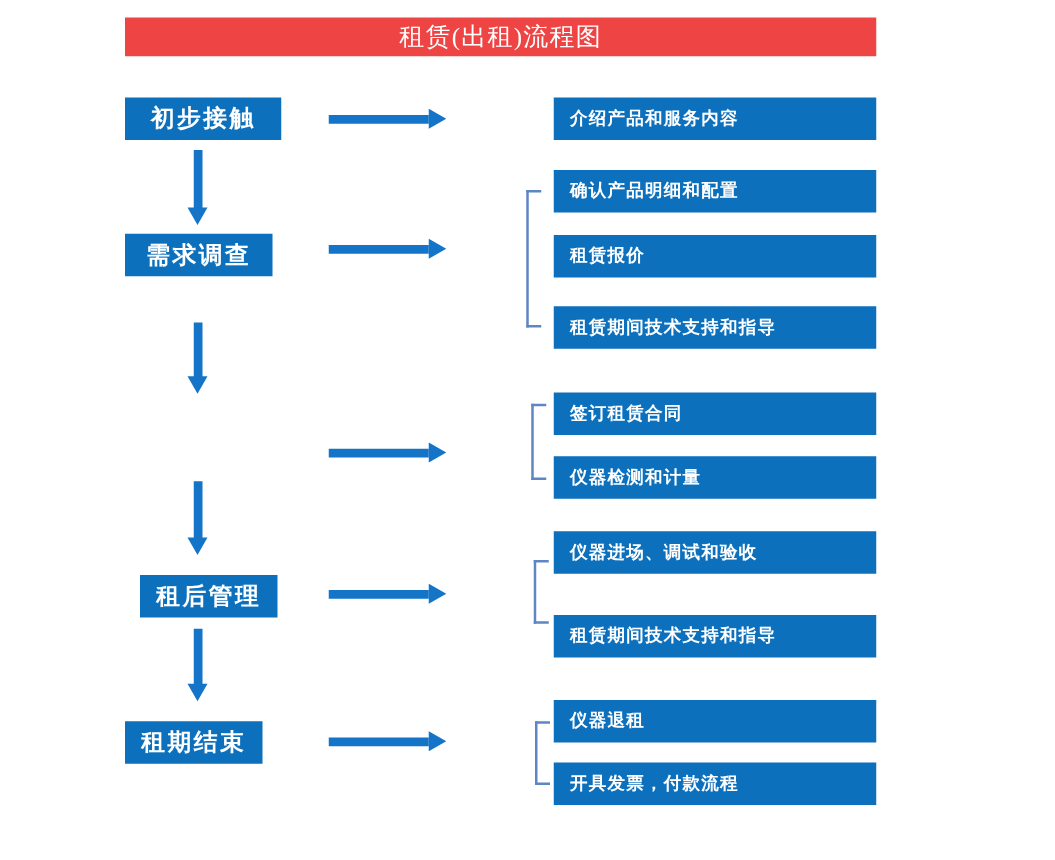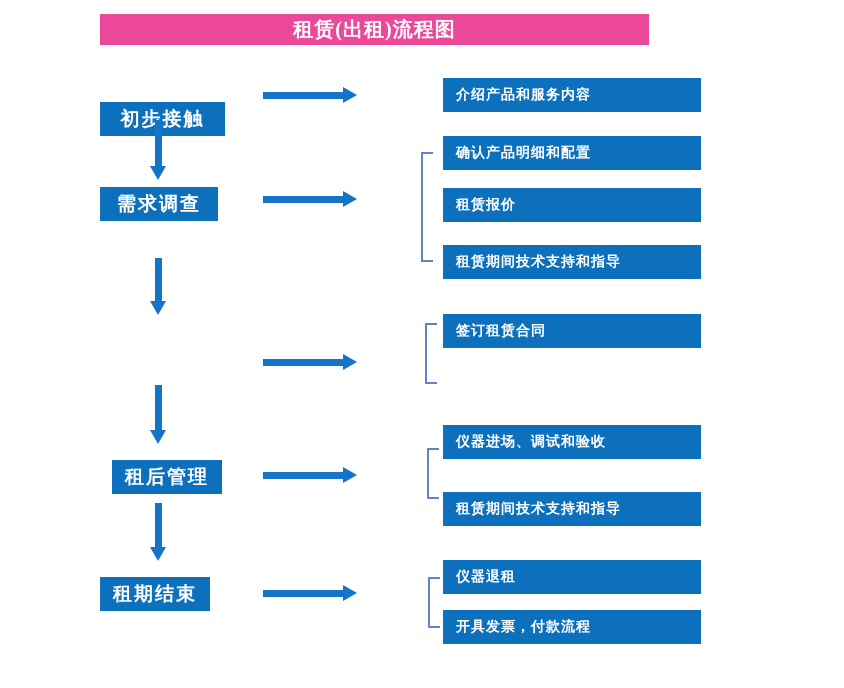--- a/index.html
+++ b/index.html
@@ -6,25 +6,25 @@
   .canvas {
     position: relative;
     width: 844px;
     height: 688px;
     background: #ffffff;
     overflow: hidden;
     font-family: "Liberation Serif", "DejaVu Serif", serif;
   }
   .title-bar {
     position: absolute;
-    left: 100px; top: 14px; width: 549px; height: 31px;
-    background: #ec4899;
+    left: 100px; top: 14px; width: 601px; height: 31px;
+    background: #ef4444;
     color: #ffffff;
     font-size: 20px;
-    font-weight: bold;
+    font-weight: normal;
     letter-spacing: 1px;
     display: flex; align-items: center; justify-content: center;
   }
   .step-box {
     position: absolute;
     height: 34px;
     background: #0c70bd;
     color: #ffffff;
     font-size: 19px;
     font-weight: bold;
@@ -77,21 +77,21 @@
     box-sizing: border-box;
   }
 </style>
 </head>
 <body>
 
 <div class="canvas">
 
   <div class="title-bar">租赁(出租)流程图</div>
 
-  <div class="step-box" style="left:100px; top:78px;  width:125px;margin-top:24px;">初步接触</div>
+  <div class="step-box" style="left:100px; top:78px;  width:125px;">初步接触</div>
   <div class="step-box" style="left:100px; top:187px; width:118px;">需求调查</div>
   <div class="step-box" style="left:112px; top:460px; width:110px;">租后管理</div>
   <div class="step-box" style="left:100px; top:577px; width:110px;">租期结束</div>
 
   <div class="v-arrow" style="left:150px; top:120px; height:60px;">
       <div class="shaft"></div>
       <div class="head"></div>
     </div>
   <div class="v-arrow" style="left:150px; top:258px; height:57px;">
       <div class="shaft"></div>
@@ -130,18 +130,19 @@
   <div class="bracket" style="left:421px; top:152px; height:110px;"></div>
   <div class="bracket" style="left:425px; top:323px; height:61px;"></div>
   <div class="bracket" style="left:427px; top:448px; height:51px;"></div>
   <div class="bracket" style="left:428px; top:577px; height:51px;"></div>
 
   <div class="detail-box" style="top:78px;">介绍产品和服务内容</div>
   <div class="detail-box" style="top:136px;">确认产品明细和配置</div>
   <div class="detail-box" style="top:188px;">租赁报价</div>
   <div class="detail-box" style="top:245px;">租赁期间技术支持和指导</div>
   <div class="detail-box" style="top:314px;">签订租赁合同</div>
+  <div class="detail-box" style="top:365px;">仪器检测和计量</div>
   <div class="detail-box" style="top:425px;">仪器进场、调试和验收</div>
   <div class="detail-box" style="top:492px;">租赁期间技术支持和指导</div>
   <div class="detail-box" style="top:560px;">仪器退租</div>
   <div class="detail-box" style="top:610px;">开具发票，付款流程</div>
 
 </div>
 
 </body></html>

